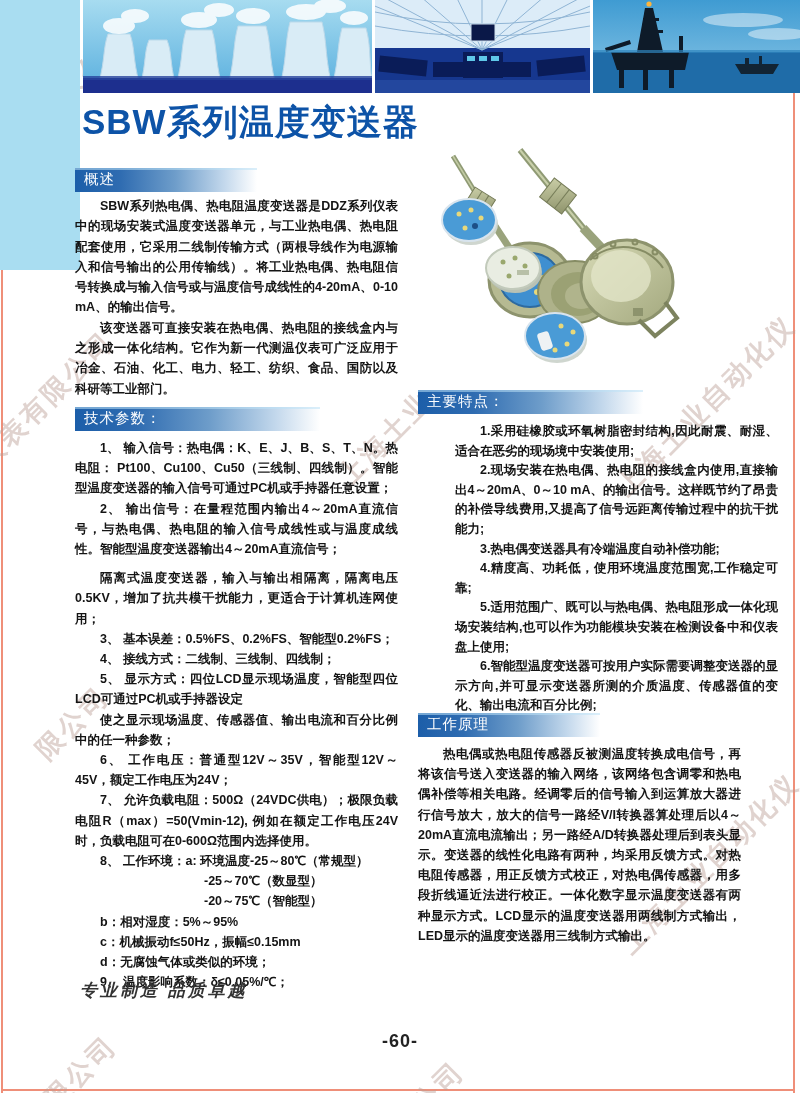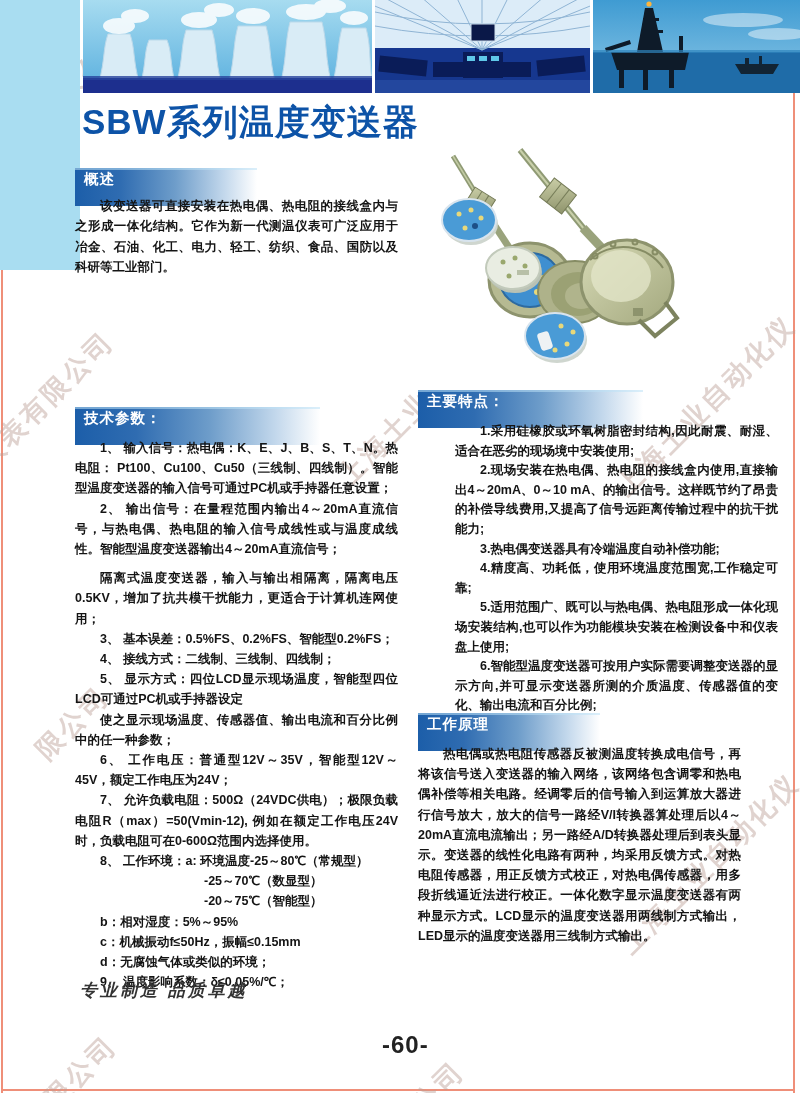--- a/index.html
+++ b/index.html
@@ -30,21 +30,21 @@
   #photo3{left:593px;width:207px;}
 
   .page-title{
     position:absolute;left:82px;top:99px;z-index:5;
     font-size:35px;font-weight:bold;color:#0d53a7;letter-spacing:1px;
   }
 
   
   .bar{
     position:absolute;z-index:5;height:21px;line-height:21px;
-    padding:1px 0 16px 9px;color:#ffffff;font-weight:bold;font-size:14.5px;
+    padding:1px 0 2px 9px;color:#ffffff;font-weight:normal;font-size:14.5px;
     background:linear-gradient(90deg,#1c5ea9 0%,#2f6cb1 25%,#6e9dca 55%,#c3d8ec 82%,#ffffff 100%);
     box-shadow:inset 0 2px 0 rgba(190,225,245,0.55);
     letter-spacing:1px;
   }
   #bar-overview{left:75px;top:168px;width:173px;}
   #bar-tech{left:75px;top:407px;width:236px;}
   #bar-features{left:418px;top:390px;width:216px;}
   #bar-principle{left:418px;top:713px;width:173px;}
 
   
@@ -62,21 +62,21 @@
   
   .product-shot{position:absolute;left:425px;top:140px;width:320px;height:235px;z-index:4;}
 
   
   .footer-slogan{
     position:absolute;left:80px;top:979px;z-index:5;
     font-size:17px;font-weight:bold;font-style:italic;color:#333;letter-spacing:3px;
   }
   .footer-page{
     position:absolute;left:382px;top:1031px;z-index:5;
-    font-size:24px;font-weight:bold;color:#222;letter-spacing:1px;
+    font-size:18px;font-weight:bold;color:#222;letter-spacing:1px;
   }
 </style>
 </head>
 <body>
 
 <div class="frame-line frame-left"></div>
 <div class="frame-line frame-right"></div>
 <div class="frame-line frame-bottom"></div>
 
 <span class="wm" style="left:-58px;top:190px;">动化仪表有限公司</span>
@@ -291,20 +291,21 @@
     </g>
   </svg>
 </div>
 
 <div class="bar" id="bar-overview">概述</div>
 <div class="bar" id="bar-tech">技术参数：</div>
 <div class="bar" id="bar-features">主要特点：</div>
 <div class="bar" id="bar-principle">工作原理</div>
 
 <div class="txtcol" id="overview-body">
+  <p>SBW系列热电偶、热电阻温度变送器是DDZ系列仪表中的现场安装式温度变送器单元，与工业热电偶、热电阻配套使用，它采用二线制传输方式（两根导线作为电源输入和信号输出的公用传输线）。将工业热电偶、热电阻信号转换成与输入信号或与温度信号成线性的4-20mA、0-10 mA、的输出信号。</p>
   <p>该变送器可直接安装在热电偶、热电阻的接线盒内与之形成一体化结构。它作为新一代测温仪表可广泛应用于冶金、石油、化工、电力、轻工、纺织、食品、国防以及科研等工业部门。</p>
 </div>
 
 <div class="txtcol" id="tech-body">
   <p>1、 输入信号：热电偶：K、E、J、B、S、T、N。热电阻： Pt100、Cu100、Cu50（三线制、四线制）。智能型温度变送器的输入信号可通过PC机或手持器任意设置；</p>
   <p>2、 输出信号：在量程范围内输出4～20mA直流信号，与热电偶、热电阻的输入信号成线性或与温度成线性。智能型温度变送器输出4～20mA直流信号；</p>
   <p class="gap-top">隔离式温度变送器，输入与输出相隔离，隔离电压0.5KV，增加了抗共模干扰能力，更适合于计算机连网使用；</p>
   <p>3、 基本误差：0.5%FS、0.2%FS、智能型0.2%FS；</p>
   <p>4、 接线方式：二线制、三线制、四线制；</p>
   <p>5、 显示方式：四位LCD显示现场温度，智能型四位LCD可通过PC机或手持器设定</p>

